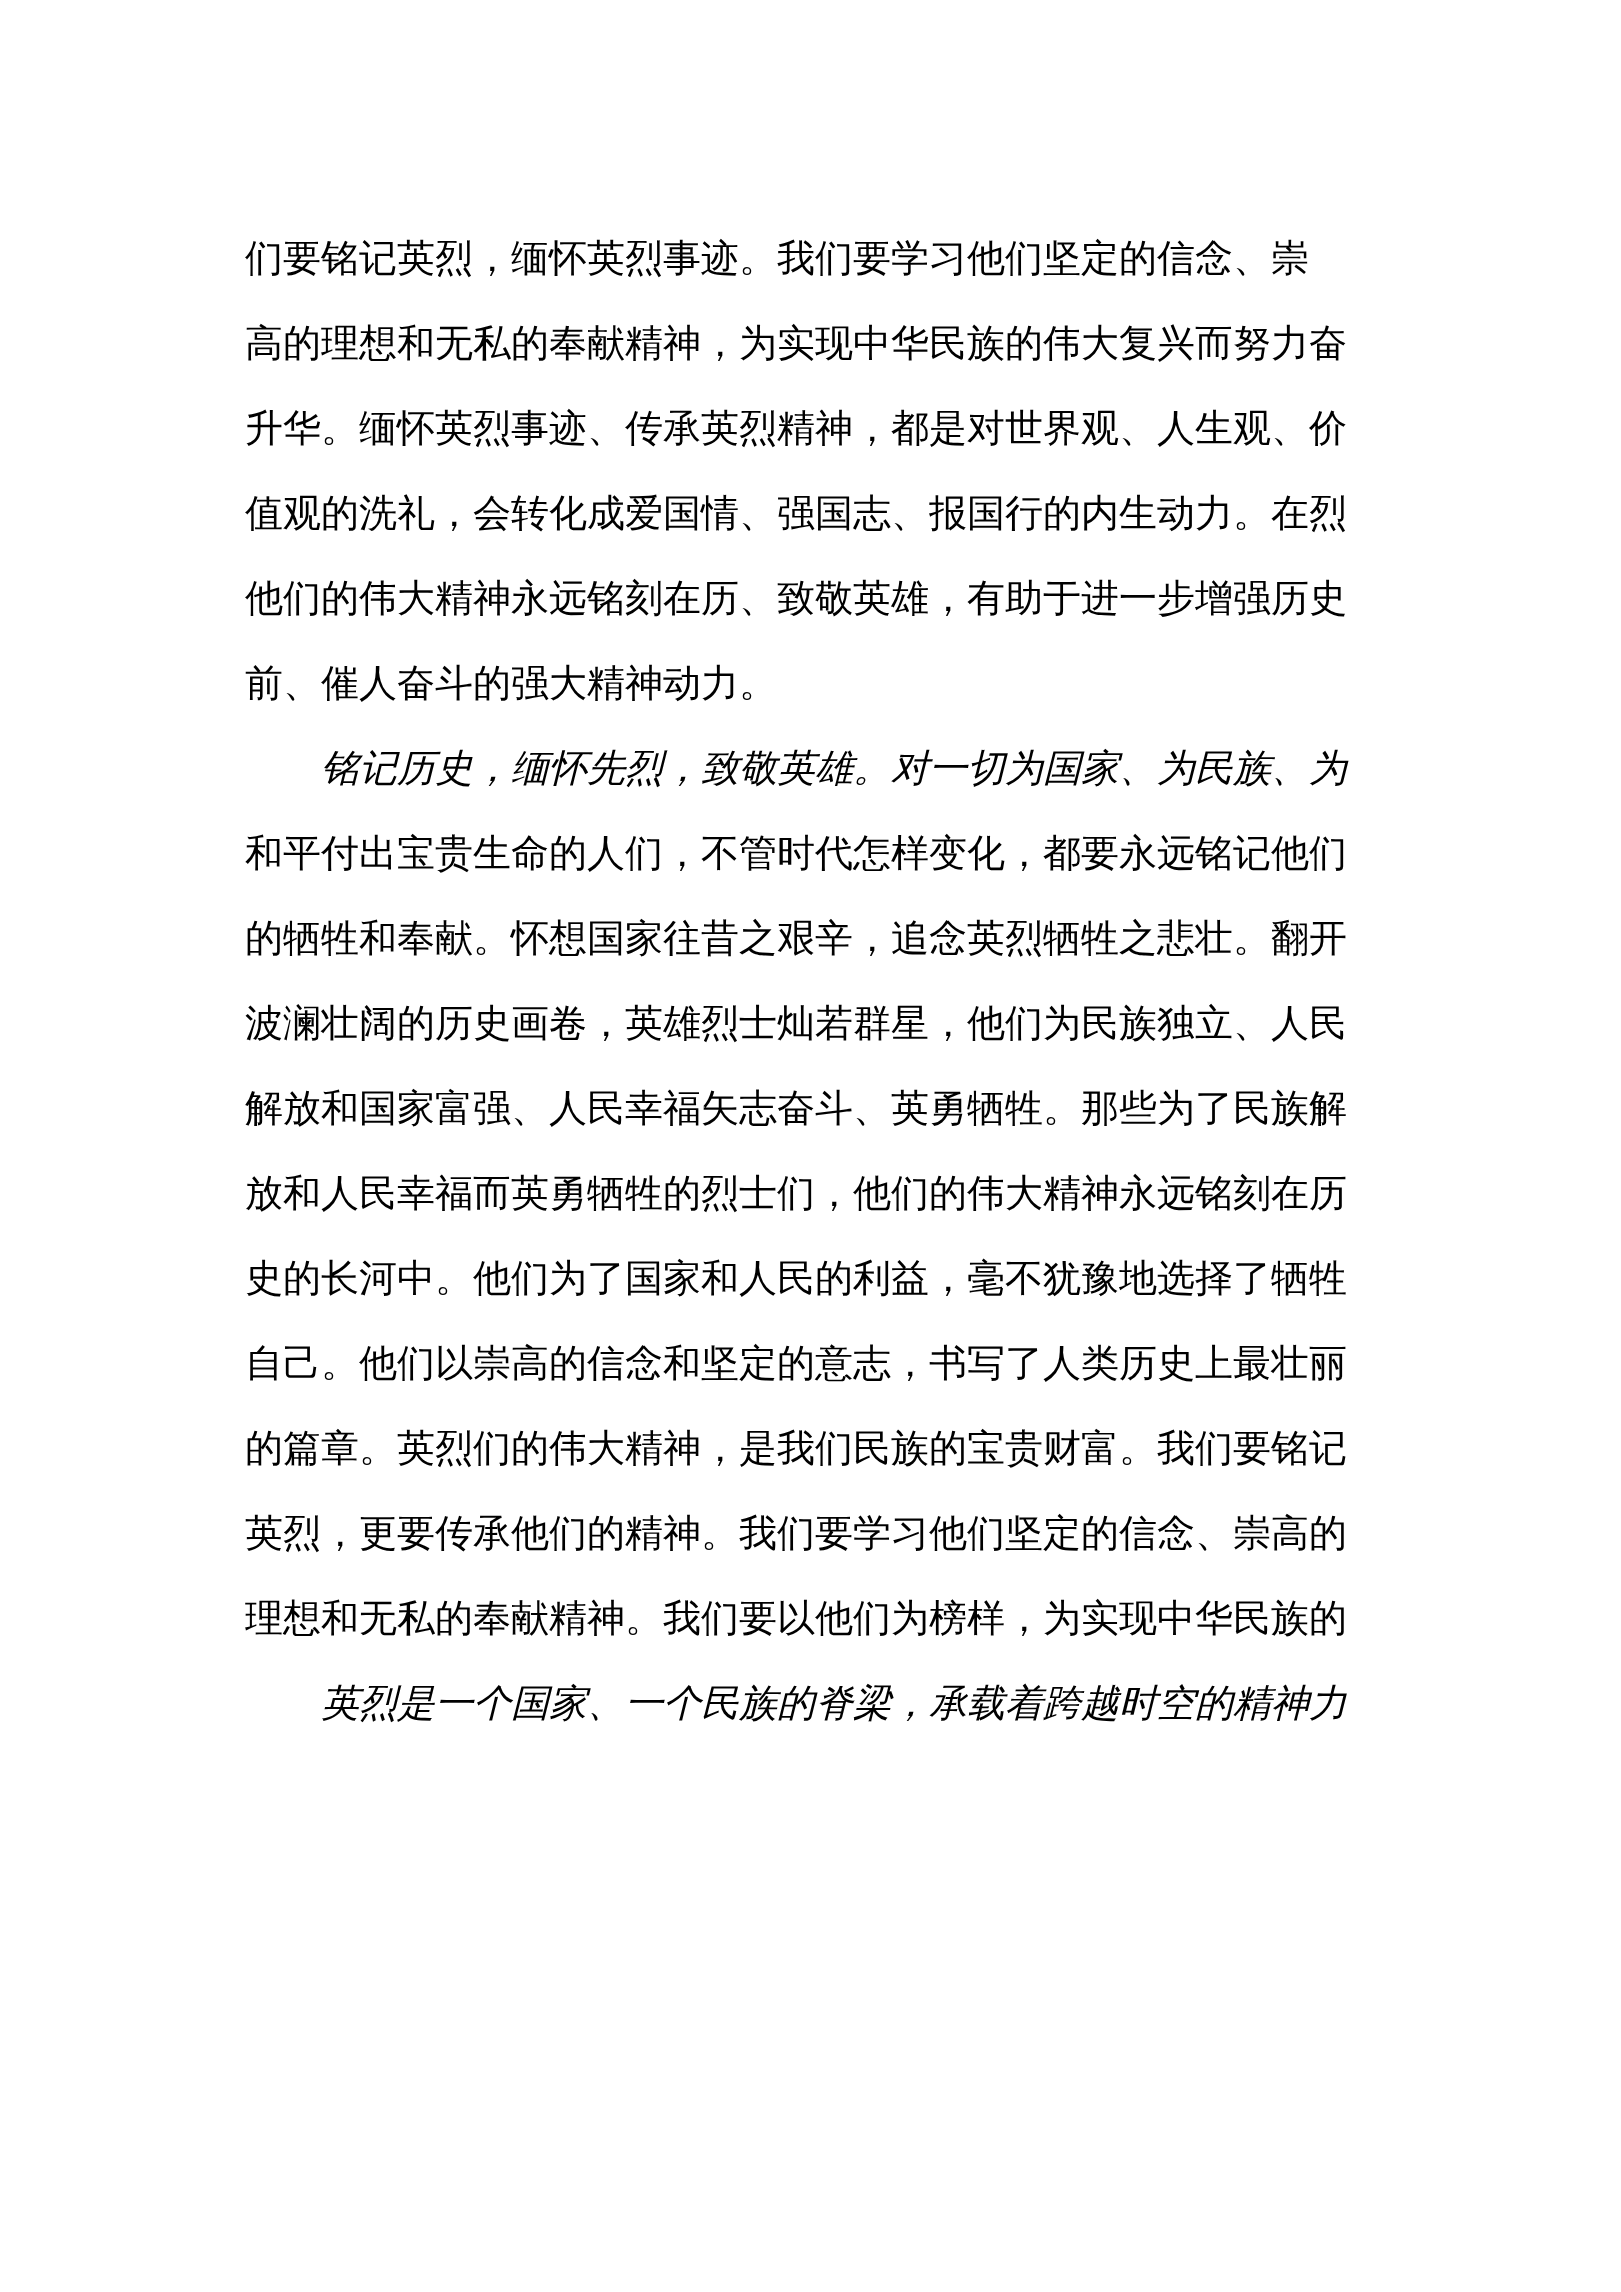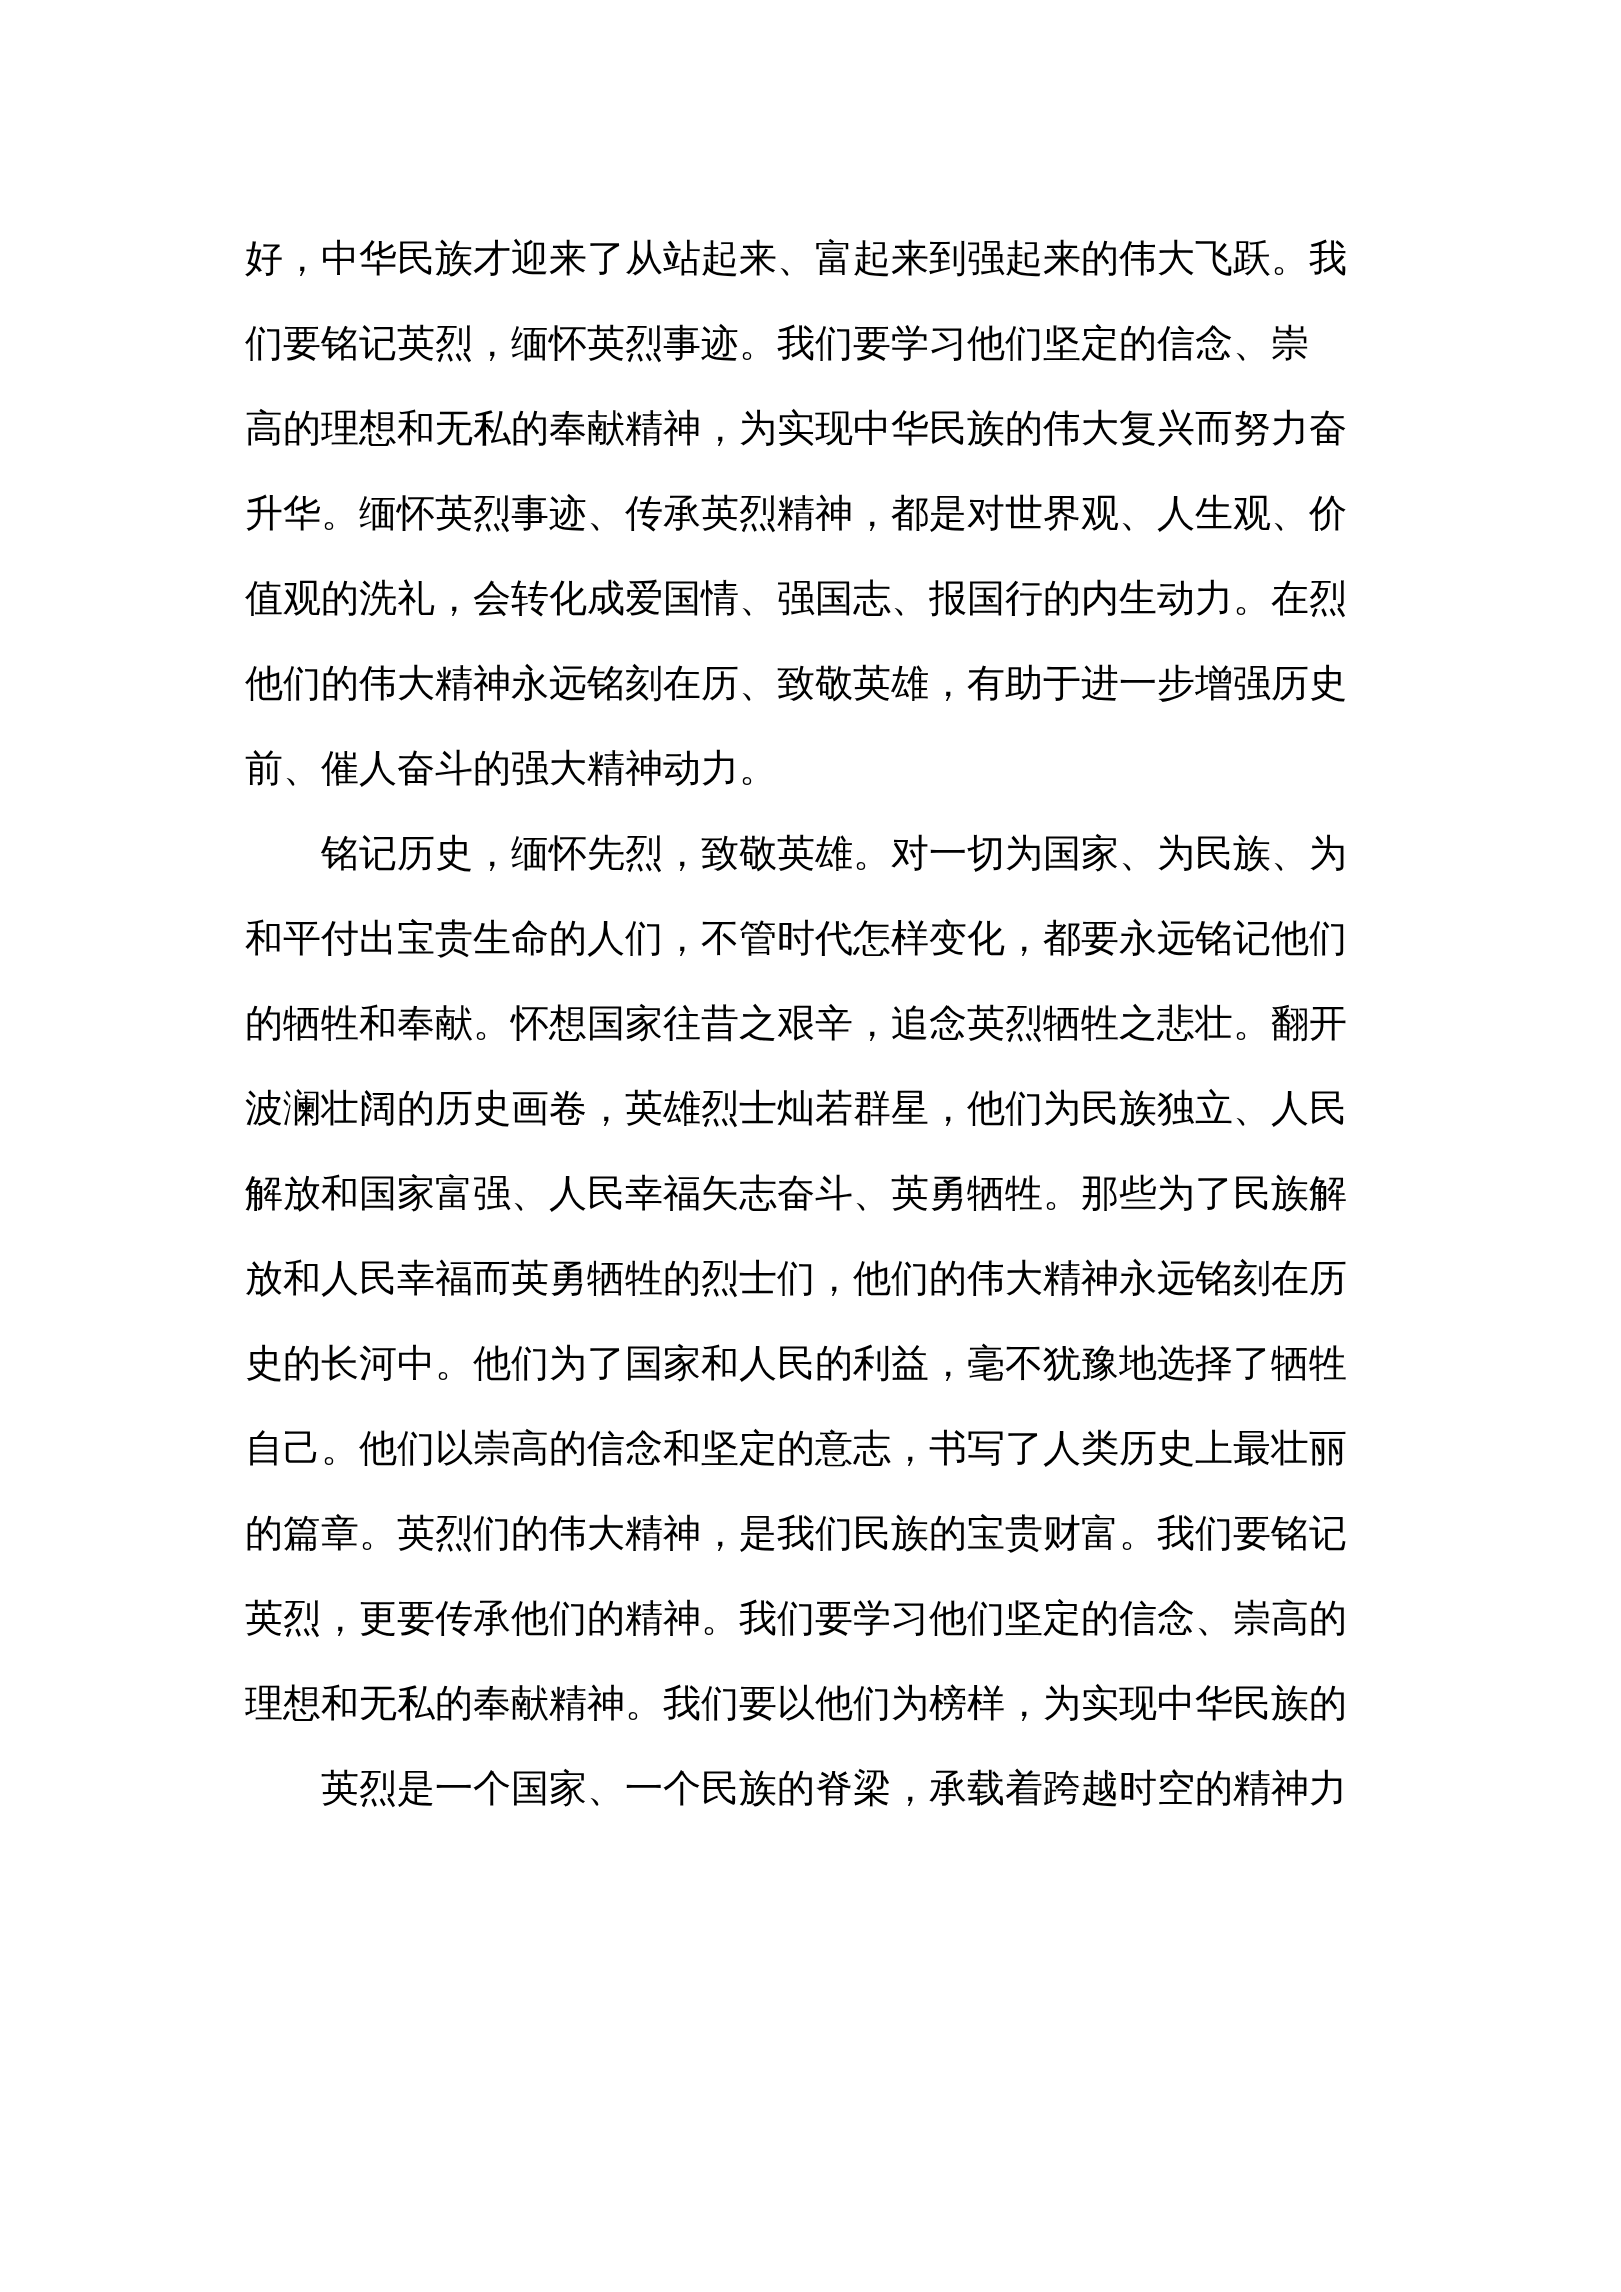--- a/index.html
+++ b/index.html
@@ -24,28 +24,28 @@
       line-height: 85px;
     }
     .line {
       display: block;
       white-space: nowrap;
       height: 85px;
       letter-spacing: 0px;
     }
     .line.indent {
       padding-left: 76px;
+      font-style: italic;
     }
   </style>
 </head>
 <body>
 
 <div class="page">
   <div>
-    <span class="line">好，中华民族才迎来了从站起来、富起来到强起来的伟大飞跃。我</span>
     <span class="line">们要铭记英烈，缅怀英烈事迹。我们要学习他们坚定的信念、崇</span>
     <span class="line">高的理想和无私的奉献精神，为实现中华民族的伟大复兴而努力奋</span>
     <span class="line">升华。缅怀英烈事迹、传承英烈精神，都是对世界观、人生观、价</span>
     <span class="line">值观的洗礼，会转化成爱国情、强国志、报国行的内生动力。在烈</span>
     <span class="line">他们的伟大精神永远铭刻在历、致敬英雄，有助于进一步增强历史</span>
     <span class="line">前、催人奋斗的强大精神动力。</span>
   </div>
   <div>
     <span class="line indent">铭记历史，缅怀先烈，致敬英雄。对一切为国家、为民族、为</span>
     <span class="line">和平付出宝贵生命的人们，不管时代怎样变化，都要永远铭记他们</span>

